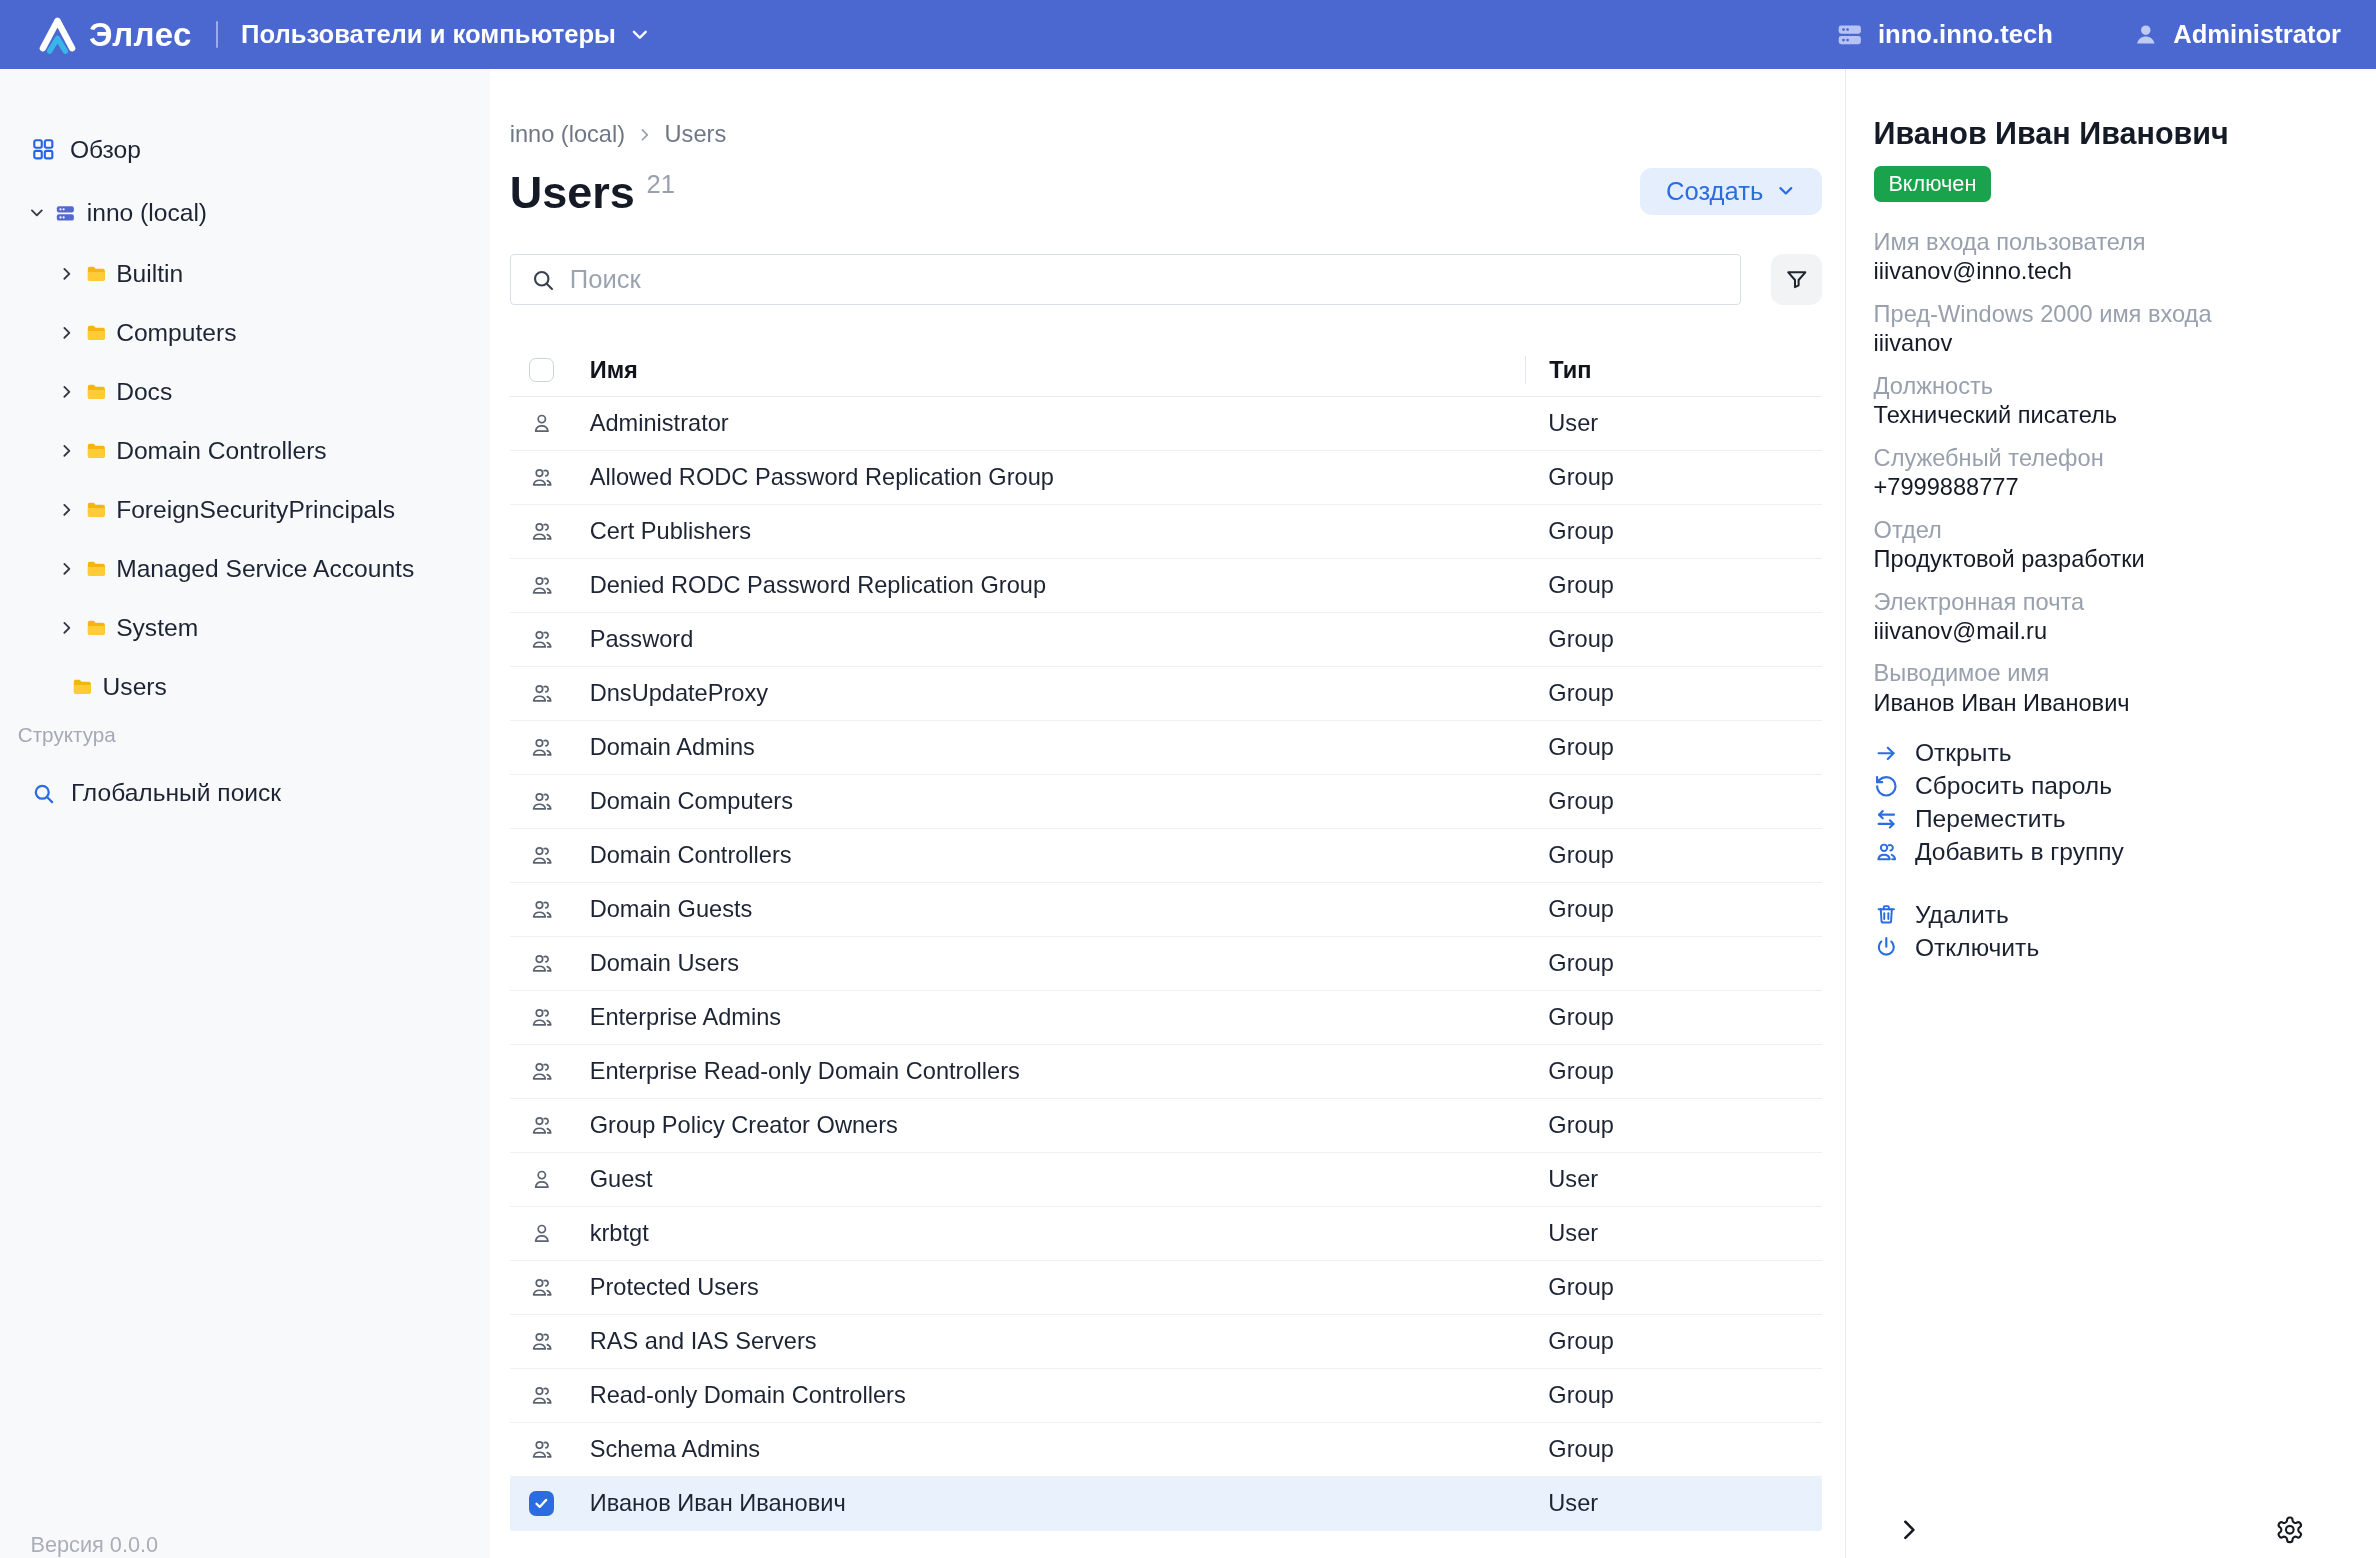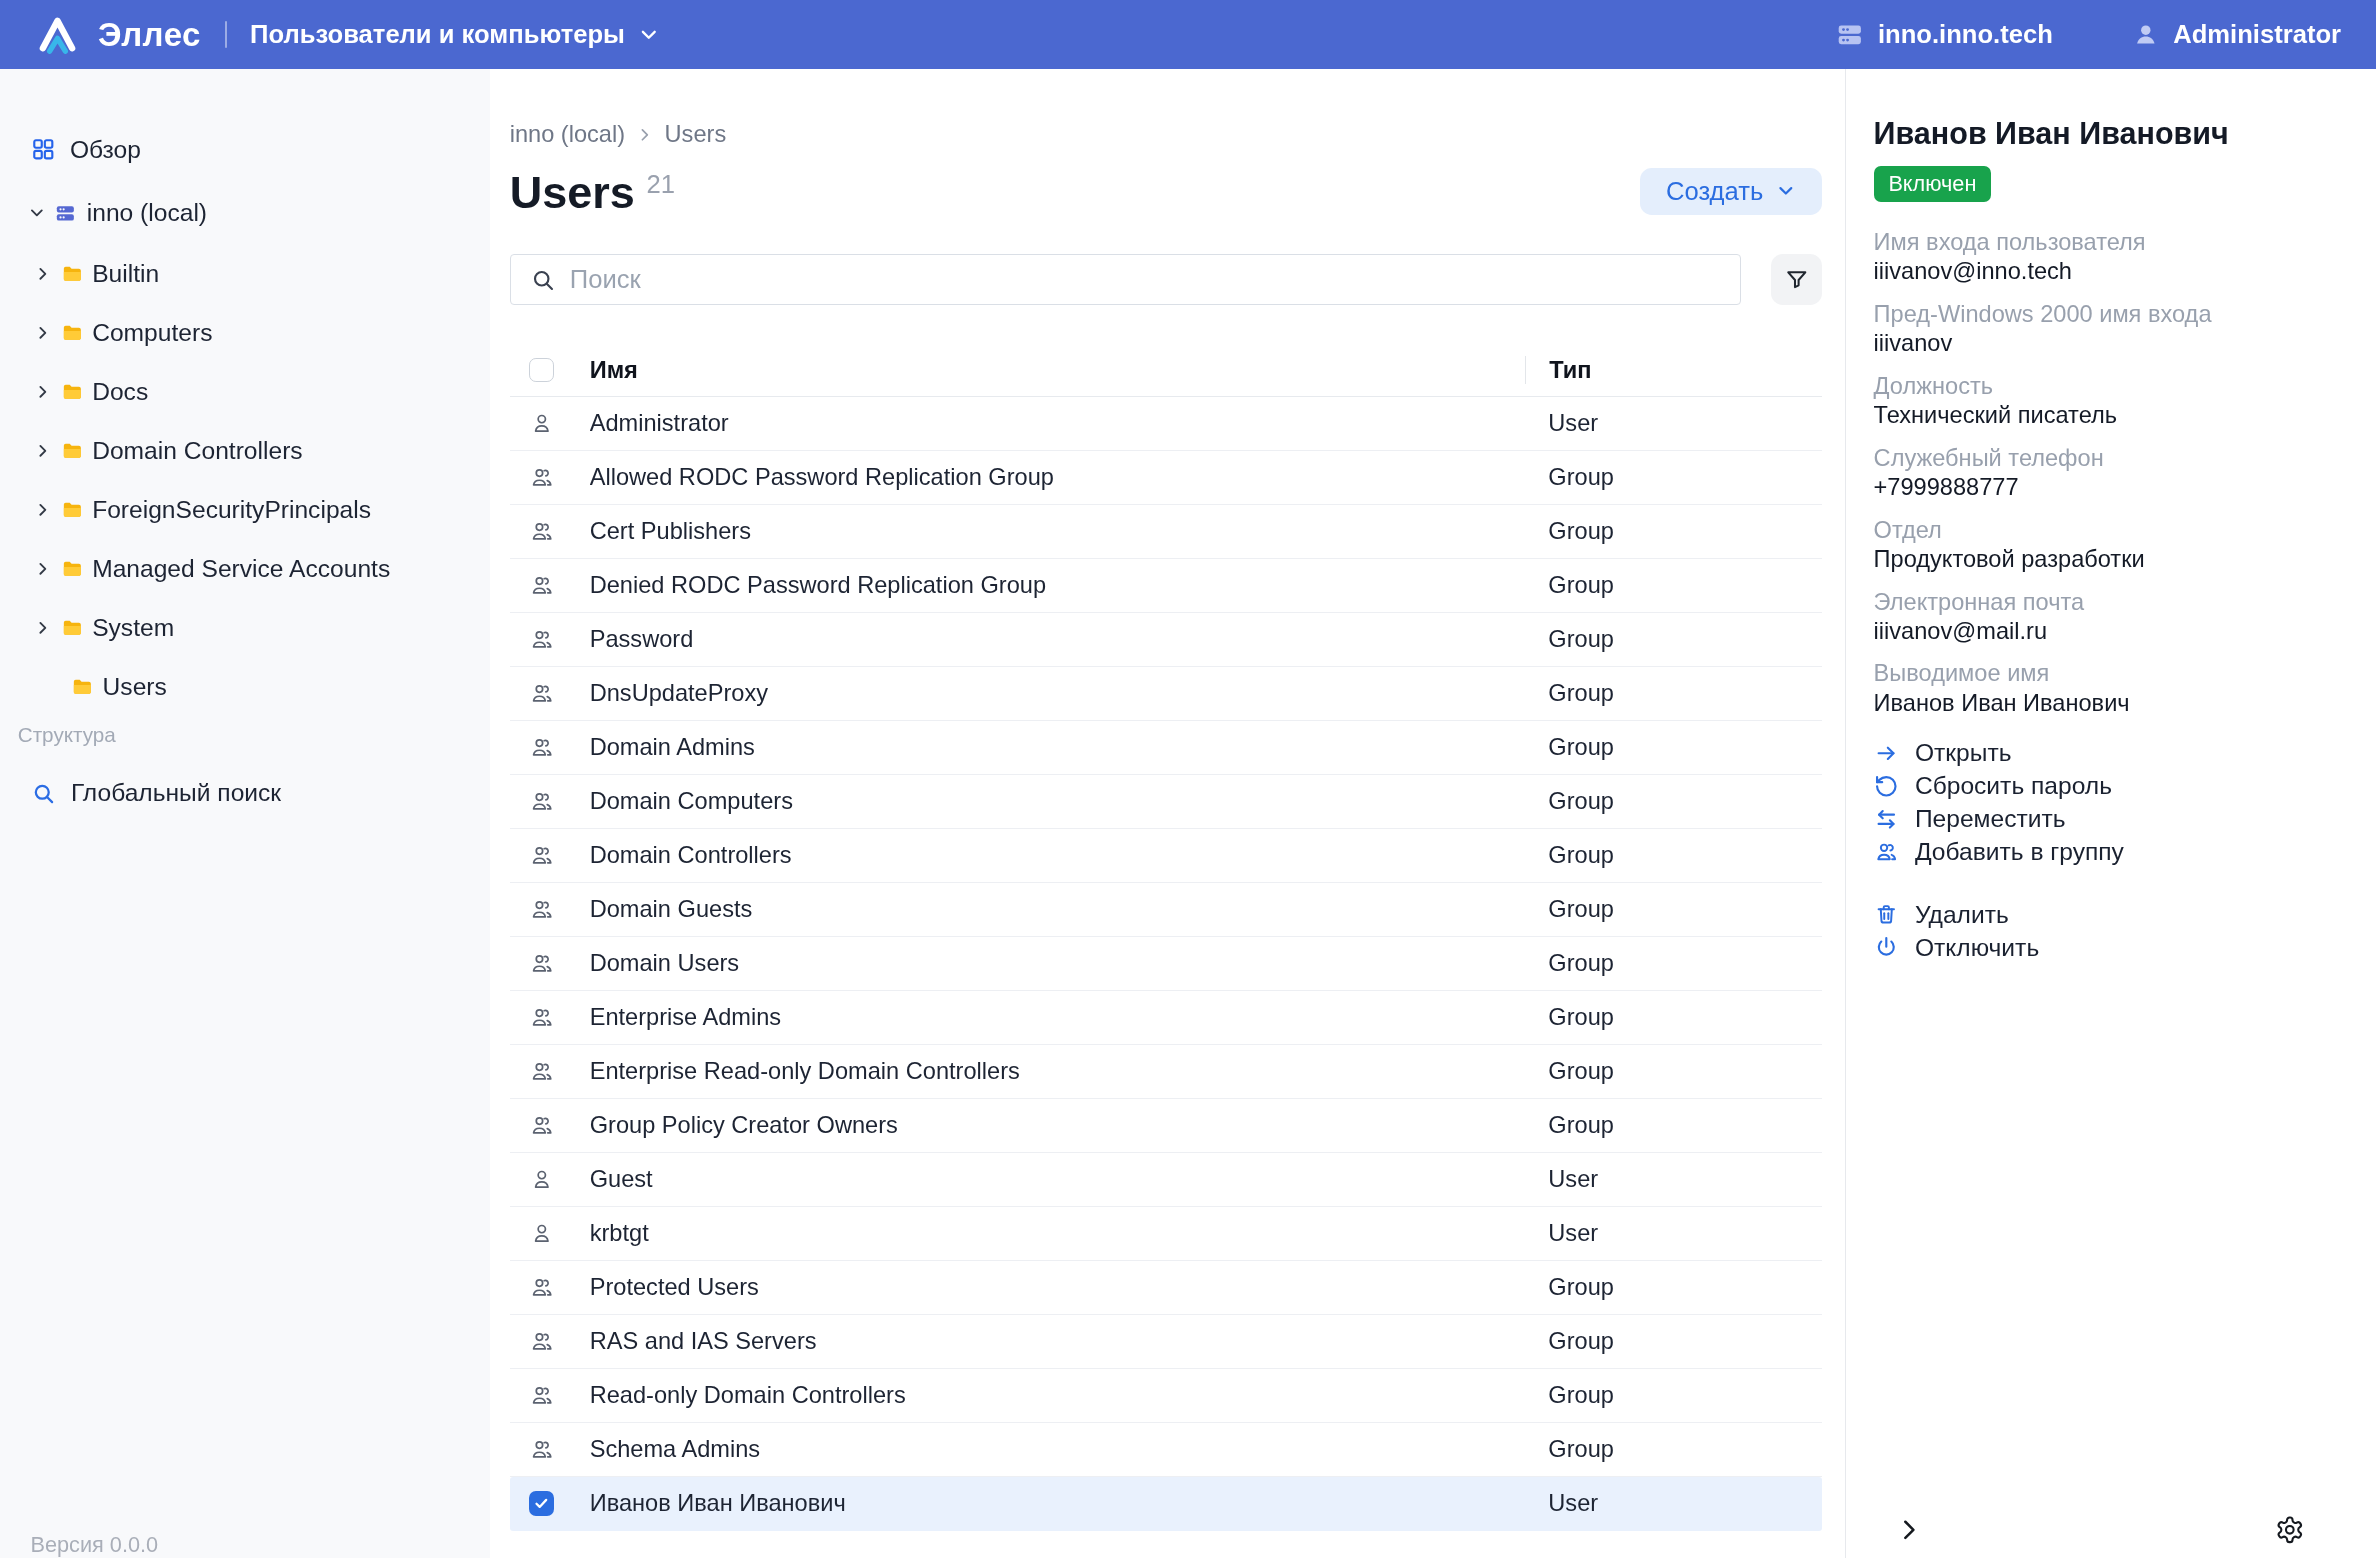--- a/index.html
+++ b/index.html
@@ -4,40 +4,40 @@
 <style>
   *{margin:0;padding:0;box-sizing:border-box}
   html,body{width:2376px;height:1558px}
   body{font-family:"Liberation Sans","DejaVu Sans",sans-serif;background:#fff;overflow:hidden;
        --topbar:#4b68d0;--accent:#2b6de0;--green:#18a34c;--selected:#e9f1fd;--folder:#f6b40e}
   .app{width:2376px;height:1558px;display:flex;flex-direction:column}
 
   
   .topbar{flex:0 0 69px;background:var(--topbar);display:flex;align-items:center;padding:0 35px;color:#fff}
   .logo-wrap{display:flex;align-items:center}
-  .brand{font-size:33px;font-weight:bold;letter-spacing:0.5px;margin-left:18px}
+  .brand{font-size:33px;font-weight:bold;letter-spacing:0.5px;margin-left:9px}
   .tb-divider{width:2px;height:26.6px;background:rgba(255,255,255,.45);margin:0 23.6px;border-radius:1px}
   .nav-dd{display:flex;align-items:center;gap:11.8px;font-size:25.6px;font-weight:600;cursor:pointer}
   .tb-right{margin-left:auto;display:flex;align-items:center;gap:79px}
   .tb-item{display:flex;align-items:center;gap:13.8px;font-size:25.6px;font-weight:600}
   .icon{display:inline-flex;align-items:center;justify-content:center}
   .icon svg{display:block}
 
   
   .content{flex:1;display:flex;min-height:0}
 
   
   .sidebar{flex:0 0 490px;background:#f8f9fb;position:relative}
   .side-item{display:flex;align-items:center;font-size:24.6px;color:#1d2433;cursor:pointer}
   .overview{margin:61px 0 0 30.5px;height:39px;gap:14.8px;font-weight:500}
   .tree-root{margin:24.6px 0 0 26.6px;height:39px;display:flex;align-items:center;font-size:24.6px;color:#1d2433;cursor:pointer}
   .tree-root .tchev{margin-right:7.9px}
   .tree-root .tserver{margin-right:9.9px;color:#5568d2}
   #tree-children{margin-top:11.8px}
-  .tree-child{height:59px;display:flex;align-items:center;padding-left:33px;font-size:24.6px;color:#1d2433;cursor:pointer}
+  .tree-child{height:59px;display:flex;align-items:center;padding-left:57px;font-size:24.6px;color:#1d2433;cursor:pointer}
   .tree-child.no-chev{padding-left:71px}
   .tree-child .tchev{margin-right:7.9px;color:#333a46}
   .tree-child .tfolder{margin-right:8.9px}
   .side-label{margin:5.9px 0 0 17.7px;height:25.6px;display:flex;align-items:center;font-size:20.7px;color:#a3aab6}
   .gsearch{margin:25.6px 0 0 30.5px;height:39px;gap:15.8px}
   .version{position:absolute;left:30.5px;bottom:0;font-size:21.7px;color:#a9aeb8}
 
   
   .main{flex:1;min-width:0;padding:0 22.7px 0 19.7px}
   .breadcrumb{margin-top:52px;display:flex;align-items:center;gap:9.9px;font-size:23.6px;color:#6f7787}

